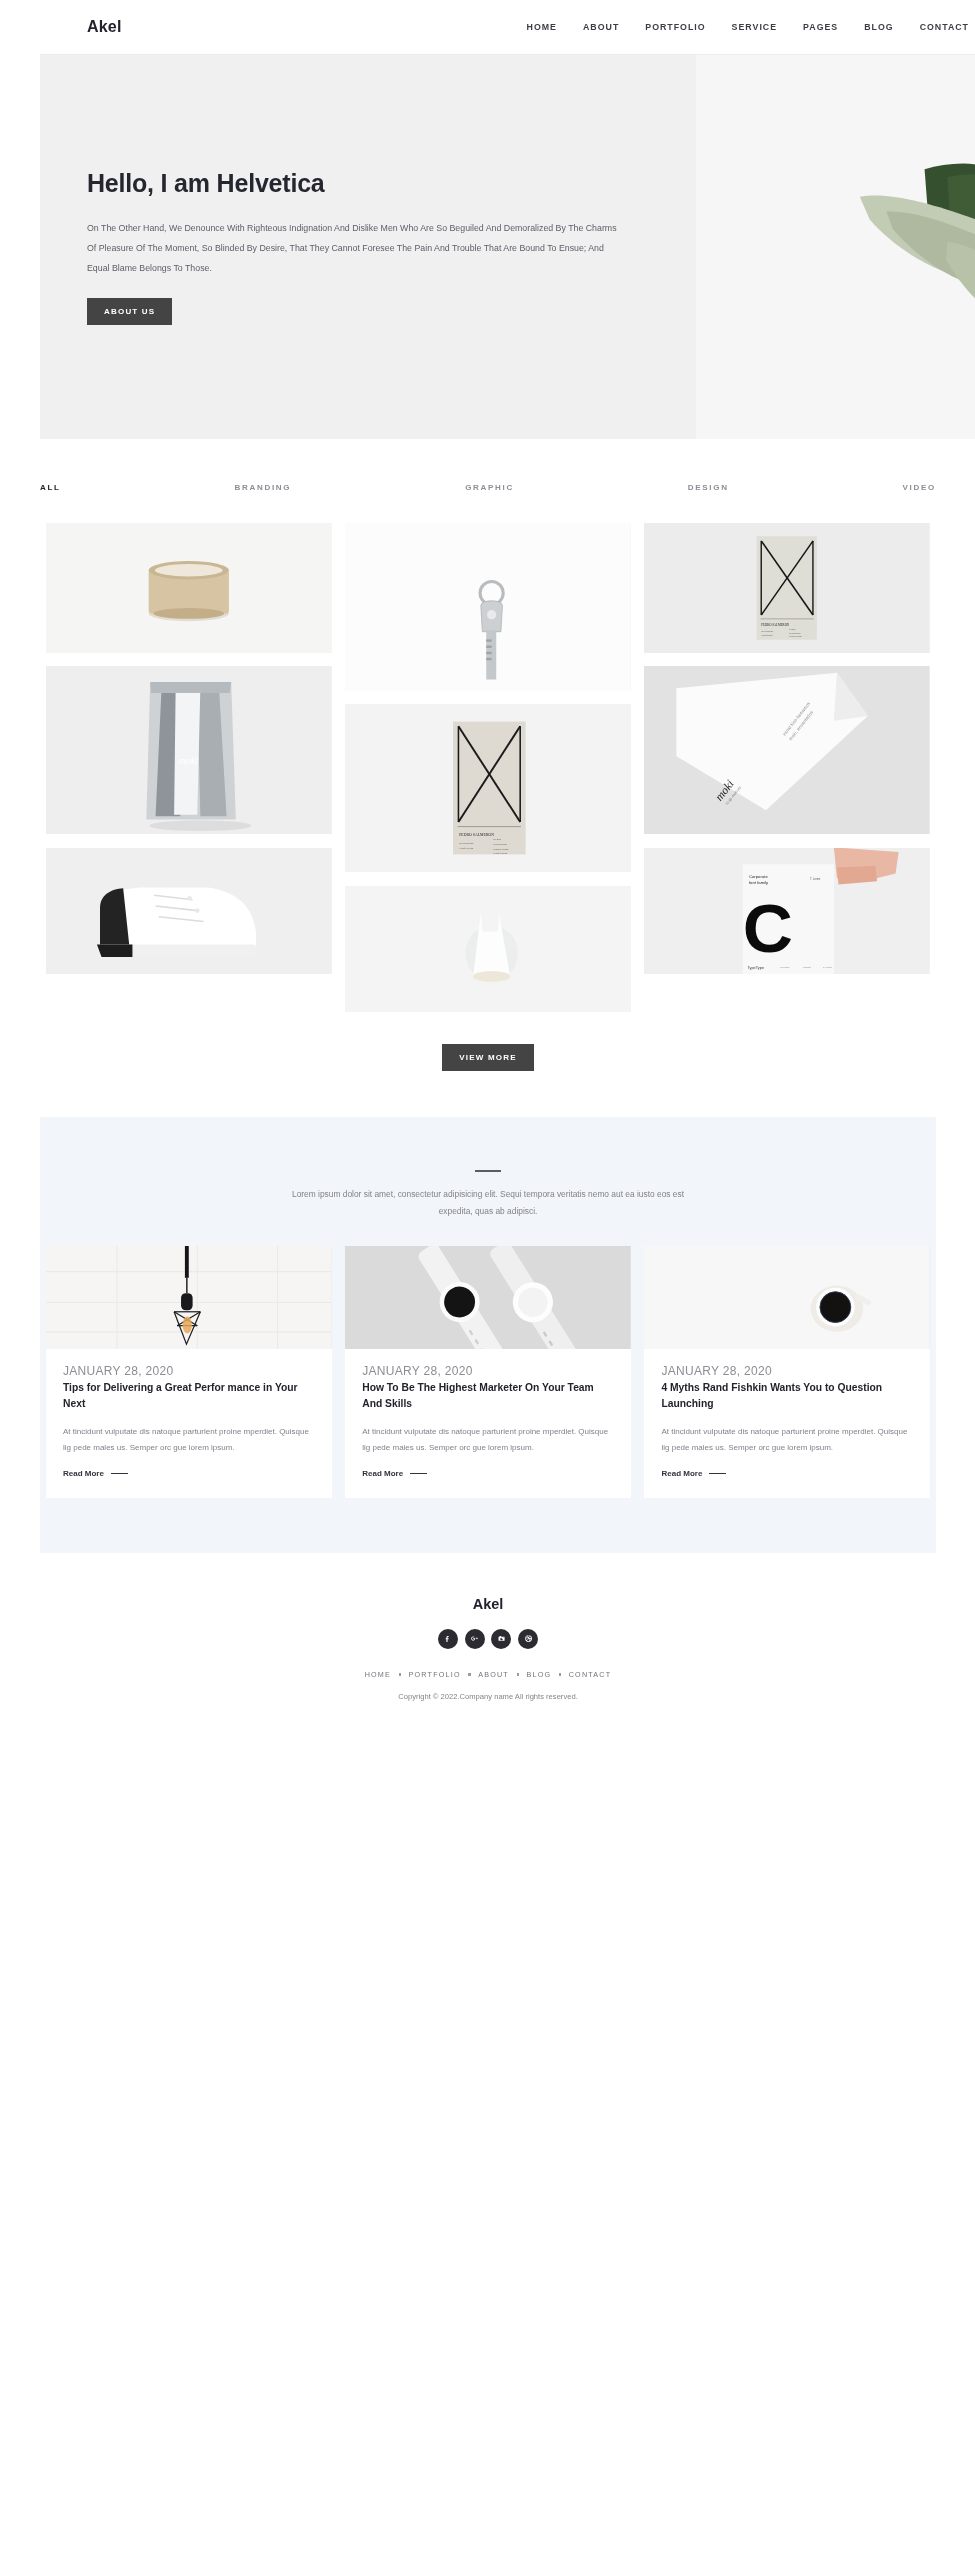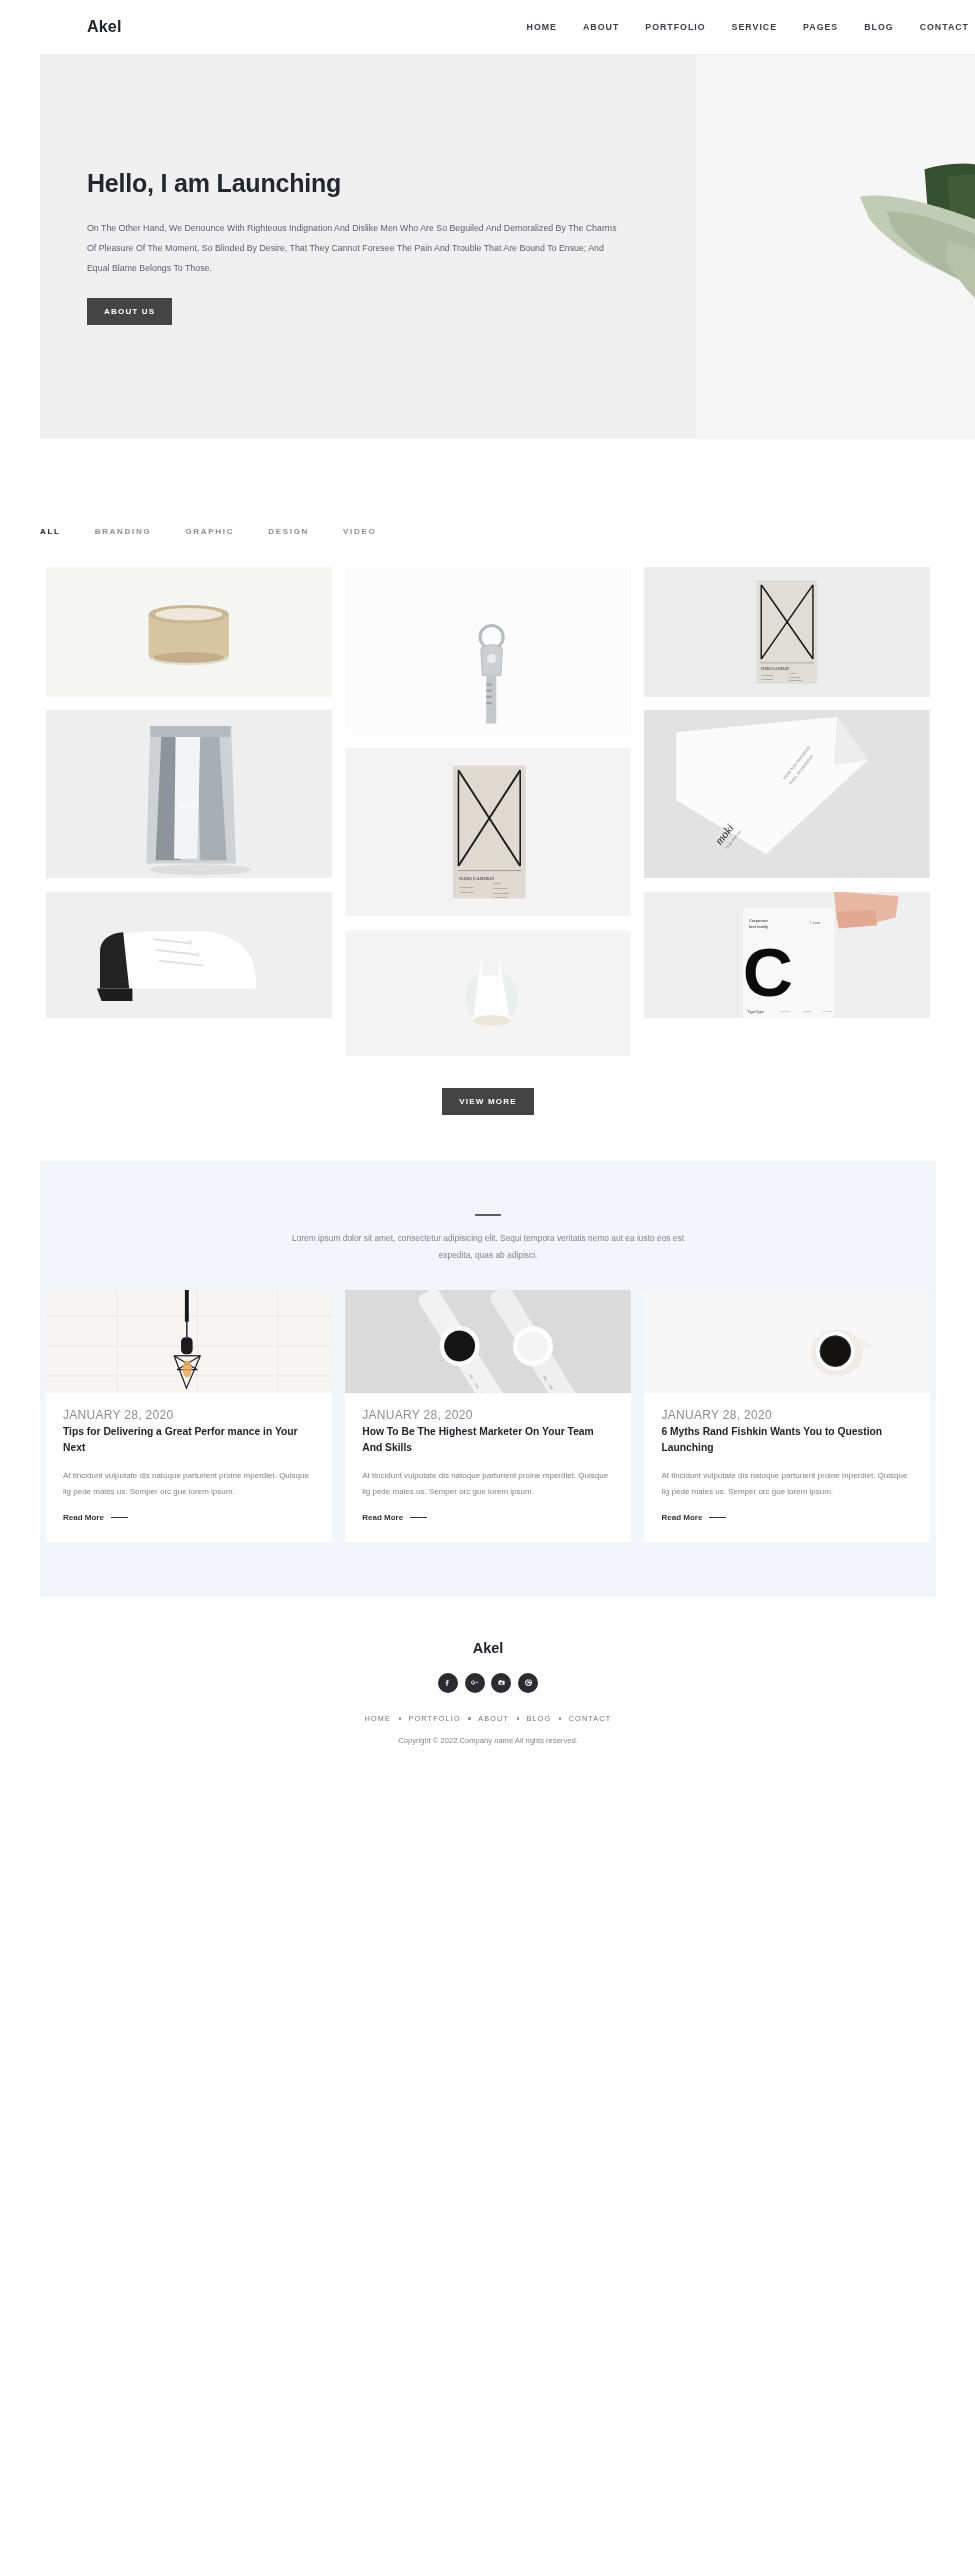--- a/index.html
+++ b/index.html
@@ -44,21 +44,21 @@
     margin-bottom:20px;
   }
   .btn-dark{
     display:inline-block;background:#444444;color:#ffffff;
     font-size:8px;letter-spacing:1.2px;font-weight:bold;
     padding:9.1px 17px;border:none;cursor:pointer;text-transform:uppercase;
   }
 
   
   .portfolio{background:#fff;padding:44px 0 0;}
-  .filters{display:flex;justify-content:flex-start;gap:34px;margin-bottom:30.5px;margin-top:44px;}
+  .filters{display:flex;justify-content:space-between;gap:34px;margin-bottom:30.5px;}
   .filters span{
     font-size:8px;letter-spacing:1.7px;font-weight:bold;
     color:#8d8d95;cursor:pointer;text-transform:uppercase;
   }
   .filters span.active{color:#23232e;}
 
   .grid{
     width:884px;margin:0 auto;
     display:grid;grid-template-columns:repeat(3,1fr);
     column-gap:13.7px;align-items:start;
@@ -139,21 +139,21 @@
         <rect width="420" height="504" fill="#f6f6f6"></rect>
         <path d="M300 150 C350 135 420 140 420 190 L420 260 C380 268 330 250 305 215 Z" fill="#35502f"></path>
         <path d="M330 160 C370 152 420 155 420 195 L420 255 C392 258 352 240 333 210 Z" fill="#3f5c37"></path>
         <path d="M215 186 C260 178 330 200 420 236 L420 300 C340 305 268 262 228 216 Z" fill="#c2cbb4"></path>
         <path d="M250 205 C300 205 365 232 420 262 L420 312 C352 312 292 268 258 228 Z" fill="#aeb99f"></path>
         <path d="M330 245 C370 250 400 275 420 300 L420 360 C380 340 345 300 328 268 Z" fill="#b8c2a8"></path>
         <path d="M404 300 C406 350 410 420 416 504 L404 504 C398 420 394 350 396 302 Z" fill="#6e8461"></path>
       </svg>
     </div>
     <div class="hero-copy">
-      <h1 class="hero-title">Hello, I am Launching</h1>
+      <h1 class="hero-title">Hello, I am Helvetica</h1>
       <p class="hero-text">On The Other Hand, We Denounce With Righteous Indignation And Dislike Men Who Are So Beguiled And Demoralized By The Charms Of Pleasure Of The Moment, So Blinded By Desire, That They Cannot Foresee The Pain And Trouble That Are Bound To Ensue; And Equal Blame Belongs To Those.</p>
       <button class="btn-dark">ABOUT US</button>
     </div>
   </section>
 
   <section class="portfolio">
     <div class="filters">
       <span class="active">ALL</span>
       <span>BRANDING</span>
       <span>GRAPHIC</span>
@@ -401,21 +401,21 @@
             <rect width="370" height="135" fill="#f7f7f7"></rect>
             <ellipse cx="250" cy="82" rx="34" ry="30" fill="#ece7e2" opacity=".8"></ellipse>
             <rect x="276" y="62" width="22" height="7" rx="3" transform="rotate(28 276 62)" fill="#f0efee"></rect>
             <circle cx="248" cy="80" r="25" fill="#fdfdfd"></circle>
             <circle cx="248" cy="80" r="20" fill="#141210"></circle>
             <circle cx="248" cy="80" r="20" fill="none" stroke="#2b3c54" stroke-width="1.2"></circle>
           </svg>
         </div>
         <div class="card-body">
           <div class="card-date">JANUARY 28, 2020</div>
-          <h3 class="card-title">6 Myths Rand Fishkin Wants You to Question Launching</h3>
+          <h3 class="card-title">4 Myths Rand Fishkin Wants You to Question Launching</h3>
           <p class="card-text">At tincidunt vulputate dis natoque parturient proine mperdiet. Quisque lig pede males us. Semper orc gue lorem ipsum.</p>
           <div class="readmore">
             <span>Read More</span>
             <i></i>
           </div>
         </div>
       </article>
 
     </div>
   </section>

